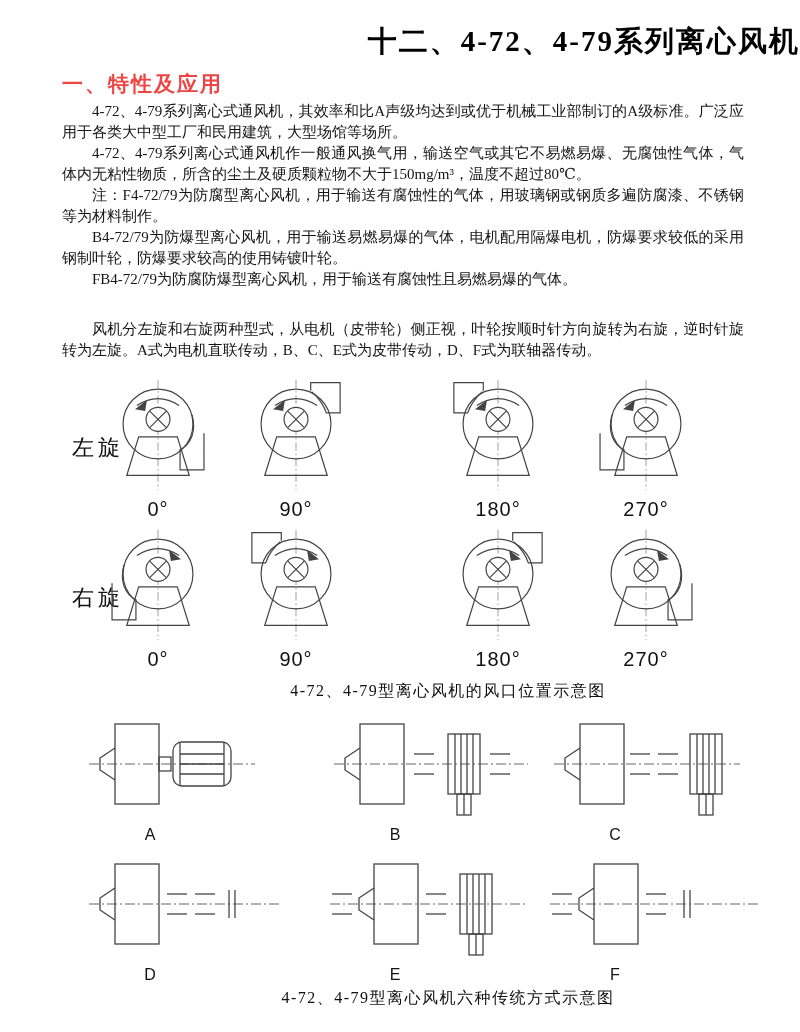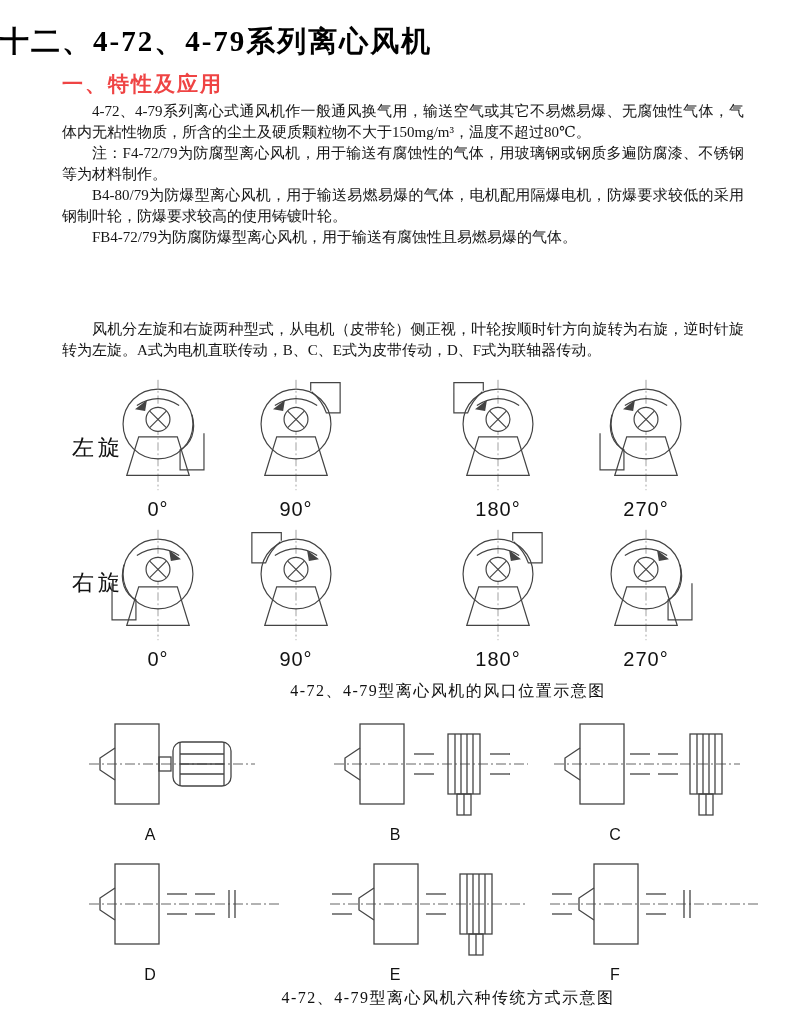--- a/index.html
+++ b/index.html
@@ -1,21 +1,21 @@
 <!DOCTYPE html>
 <html><head>
 <meta charset="utf-8">
 <style>
   html,body{margin:0;padding:0;background:#ffffff;}
   .page{
     position:relative;width:800px;height:1032px;background:#fff;
     font-family:"Liberation Serif","DejaVu Serif",serif;color:#151515;overflow:hidden;
   }
   .doc-title{
-    position:absolute;top:22px;left:0;width:100%;text-align:left;
+    position:absolute;top:22px;left:0;width:100%;text-align:right;
     font-size:29px;font-weight:bold;letter-spacing:2px;color:#000;
   }
   .sec-head{
     position:absolute;left:62px;
     font-family:"Liberation Sans","DejaVu Sans",sans-serif;
     font-weight:bold;font-size:21px;letter-spacing:2px;color:#ef4444;white-space:nowrap;
   }
   #sec1-head{top:70px}
   #sec2-head{top:285px}
   .sec-head .note{font-size:14.5px;letter-spacing:0;font-weight:bold;}
@@ -55,33 +55,34 @@
 </head>
 <body>
 
 <div class="page">
 
   <div class="doc-title">十二、4-72、4-79系列离心风机</div>
 
   <div class="sec-head" id="sec1-head">一、特性及应用</div>
 
   <div class="body-text" id="body1">
+    <p>4-72、4-79系列离心式通风机，其效率和比A声级均达到或优于机械工业部制订的A级标准。广泛应用于各类大中型工厂和民用建筑，大型场馆等场所。</p>
     <p>4-72、4-79系列离心式通风机作一般通风换气用，输送空气或其它不易燃易爆、无腐蚀性气体，气体内无粘性物质，所含的尘土及硬质颗粒物不大于150mg/m³，温度不超过80℃。</p>
     <p>注：F4-72/79为防腐型离心风机，用于输送有腐蚀性的气体，用玻璃钢或钢质多遍防腐漆、不锈钢等为材料制作。</p>
-    <p>B4-80/79为防爆型离心风机，用于输送易燃易爆的气体，电机配用隔爆电机，防爆要求较低的采用钢制叶轮，防爆要求较高的使用铸镀叶轮。</p>
+    <p>B4-72/79为防爆型离心风机，用于输送易燃易爆的气体，电机配用隔爆电机，防爆要求较低的采用钢制叶轮，防爆要求较高的使用铸镀叶轮。</p>
     <p>FB4-72/79为防腐防爆型离心风机，用于输送有腐蚀性且易燃易爆的气体。</p>
   </div>
 
 
   <div class="body-text" id="body2">
     <p>风机分左旋和右旋两种型式，从电机（皮带轮）侧正视，叶轮按顺时针方向旋转为右旋，逆时针旋转为左旋。A式为电机直联传动，B、C、E式为皮带传动，D、F式为联轴器传动。</p>
   </div>
 
   <div class="row-label" style="top:433px">左旋</div>
-  <div class="row-label" style="top:568px">右旋</div>
+  <div class="row-label" style="top:583px">右旋</div>
 
   <div class="fan-cell" style="left:88px;top:378px">
       <div class="fan-draw"><svg width="140" height="114" viewBox="0 0 140 124">
           <g stroke="#444" fill="none" stroke-width="1.3">
             <line x1="70" y1="2" x2="70" y2="122" stroke="#999" stroke-width="1" stroke-dasharray="9 3 2 3"></line>
             <path d="M49,64 L91,64 L104,106 L36,106 Z"></path>
             <g>
               <circle cx="70" cy="50" r="38"></circle>
               <path d="M107,40 C112,58 106,72 94,78 L94,100 L120,100 L120,60"></path>
             </g>

